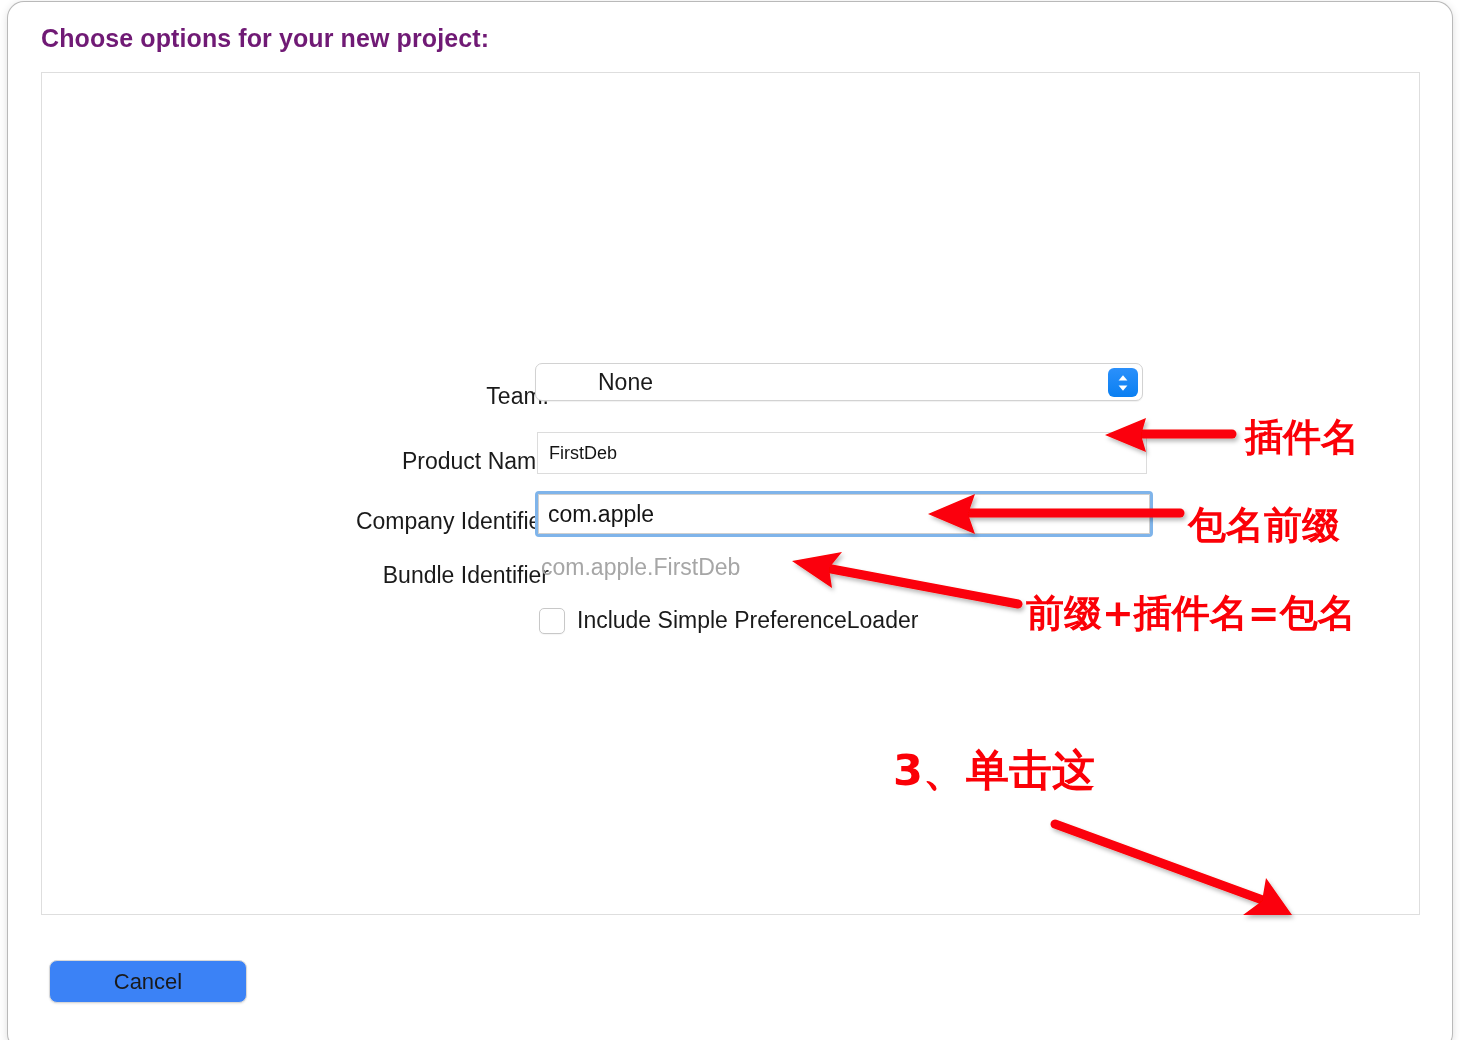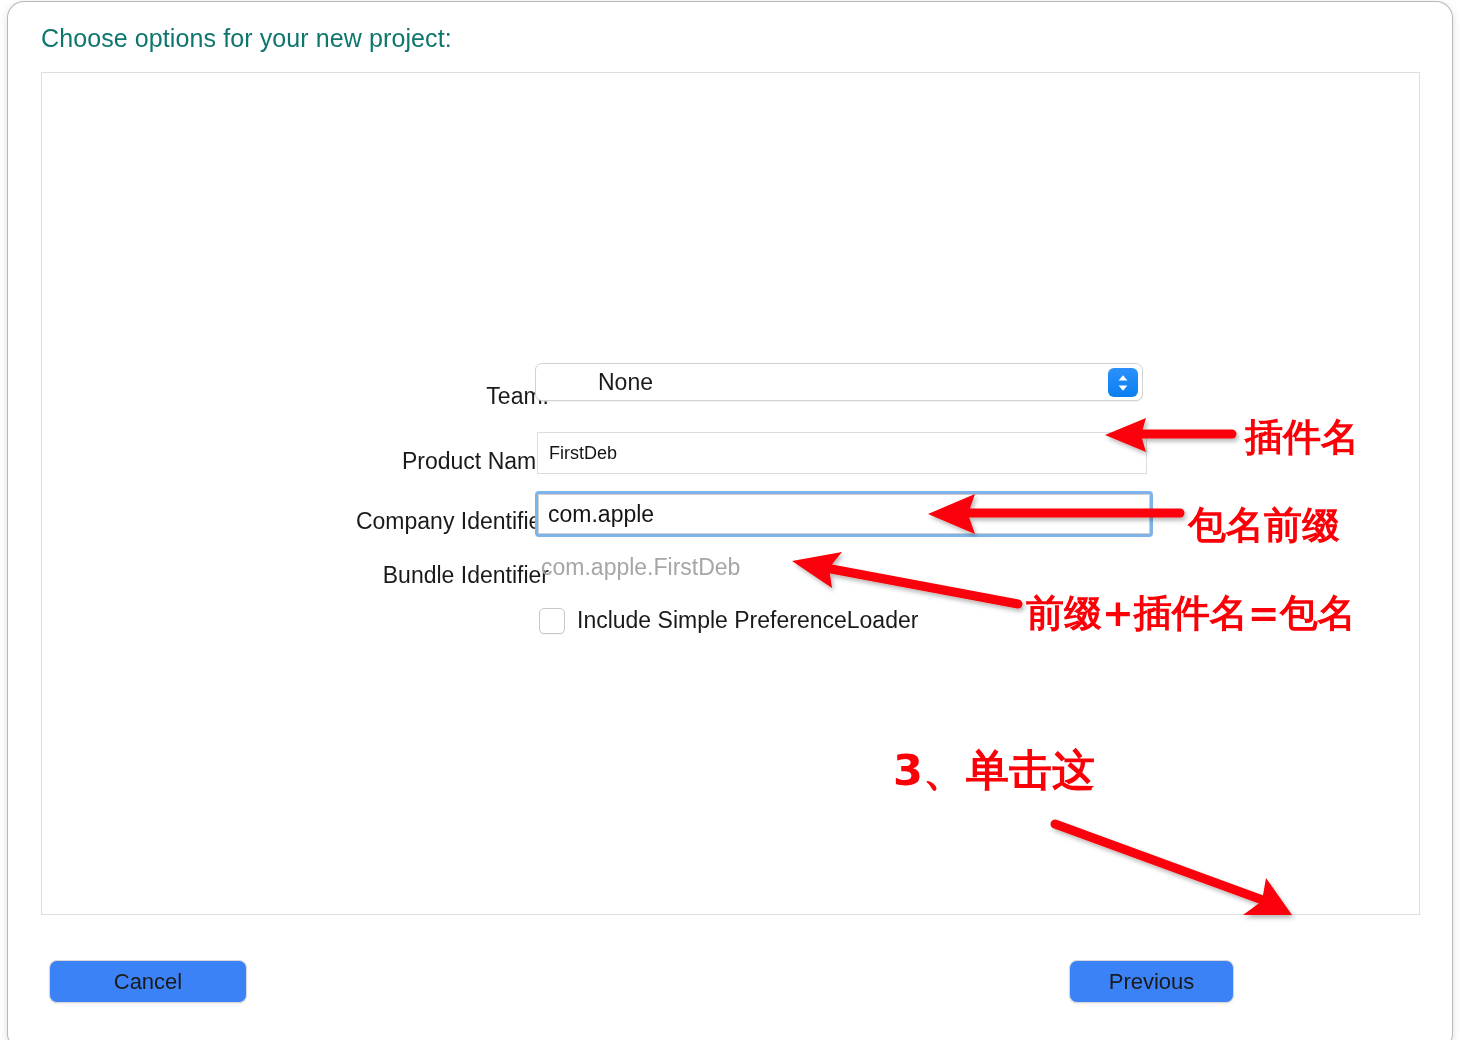--- a/index.html
+++ b/index.html
@@ -31,23 +31,24 @@
     box-shadow: 0 0 0 1px #b9b9b9, 0 2px 10px rgba(0,0,0,0.16);
     overflow: hidden;
   }
 
   
   .headline {
     position: absolute;
     left: 33px;
     top: 22px;
     font-size: 25px;
-    color: #0f766e;
+    color: #701a75;
     letter-spacing: 0.1px;
     white-space: nowrap;
+    font-weight: bold;
   }
 
   
   .panel {
     position: absolute;
     left: 33px;
     top: 70px;
     width: 1379px;
     height: 843px;
     border: 1px solid #dedede;
@@ -292,21 +293,20 @@
     </div>
 
     <div class="static-value">com.apple.FirstDeb</div>
 
     <div class="checkbox-row">
       <span class="checkbox-box"></span>
       <span class="checkbox-label">Include Simple PreferenceLoader</span>
     </div>
 
     <div class="btn btn-secondary" id="cancel-button">Cancel</div>
-    <div class="btn btn-secondary" id="previous-button">Previous</div>
   </div>
 
   <svg class="anno-layer" viewBox="0 0 1460 1040" width="1460" height="1040">
     <defs>
       <filter id="softshadow" x="-30%" y="-30%" width="170%" height="170%">
         <feDropShadow dx="2" dy="3" stdDeviation="2.2" flood-color="#000000" flood-opacity="0.28"></feDropShadow>
       </filter>
     </defs>
 
     <g filter="url(#softshadow)">

